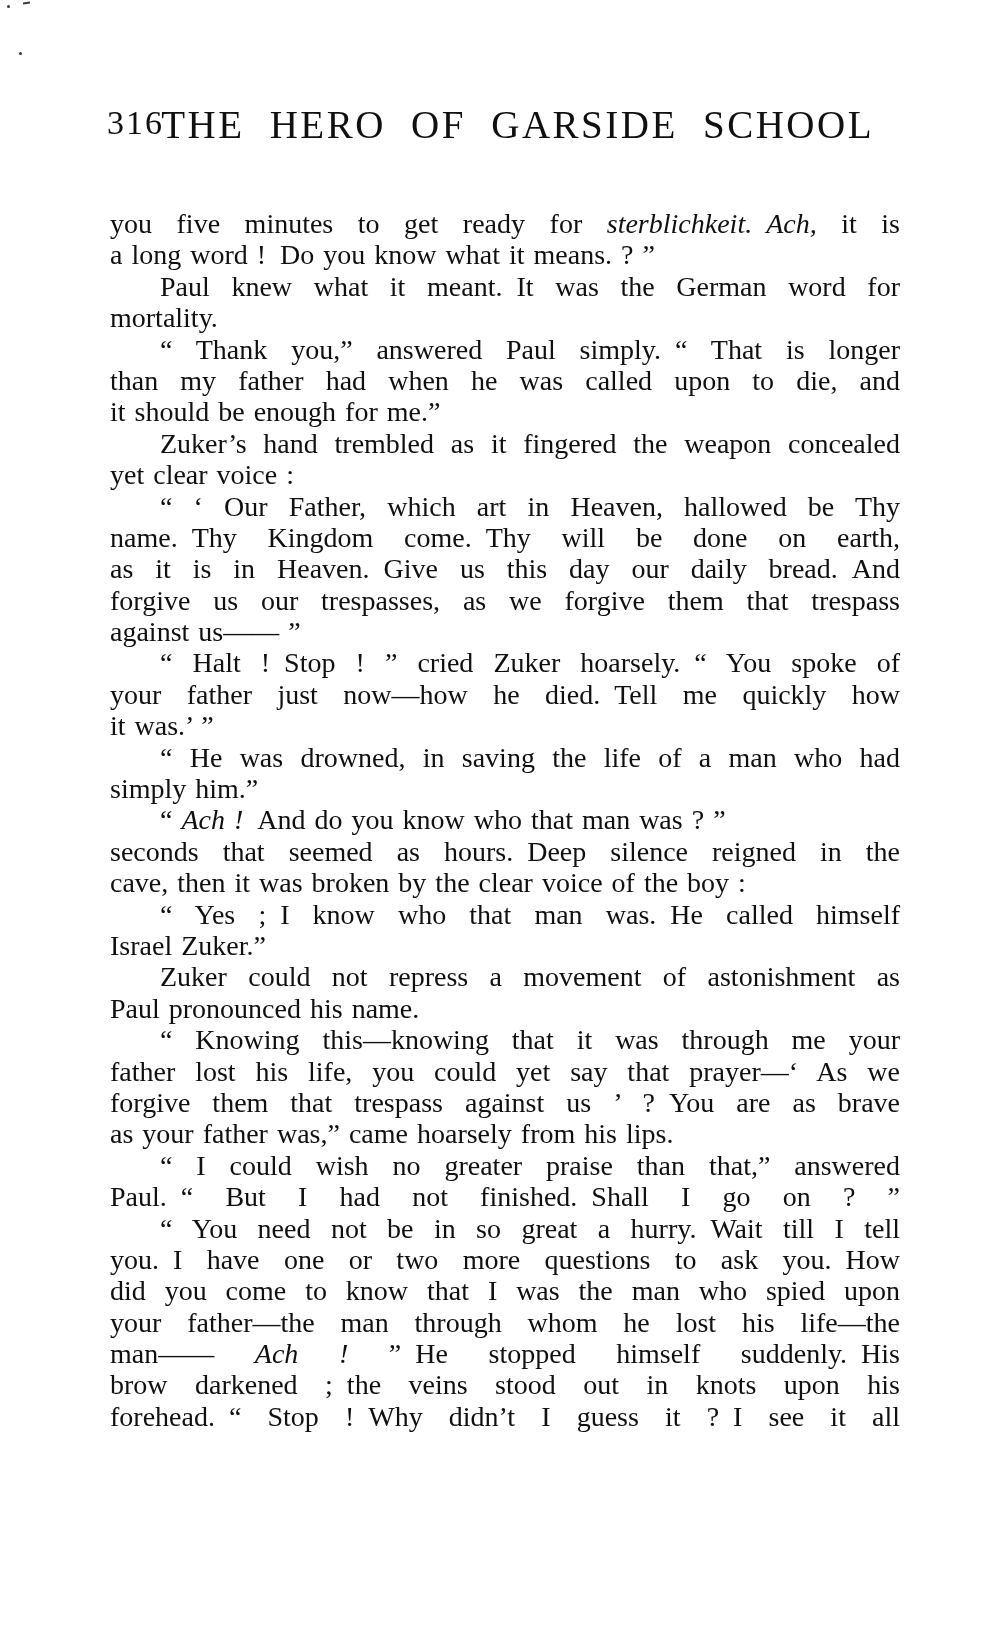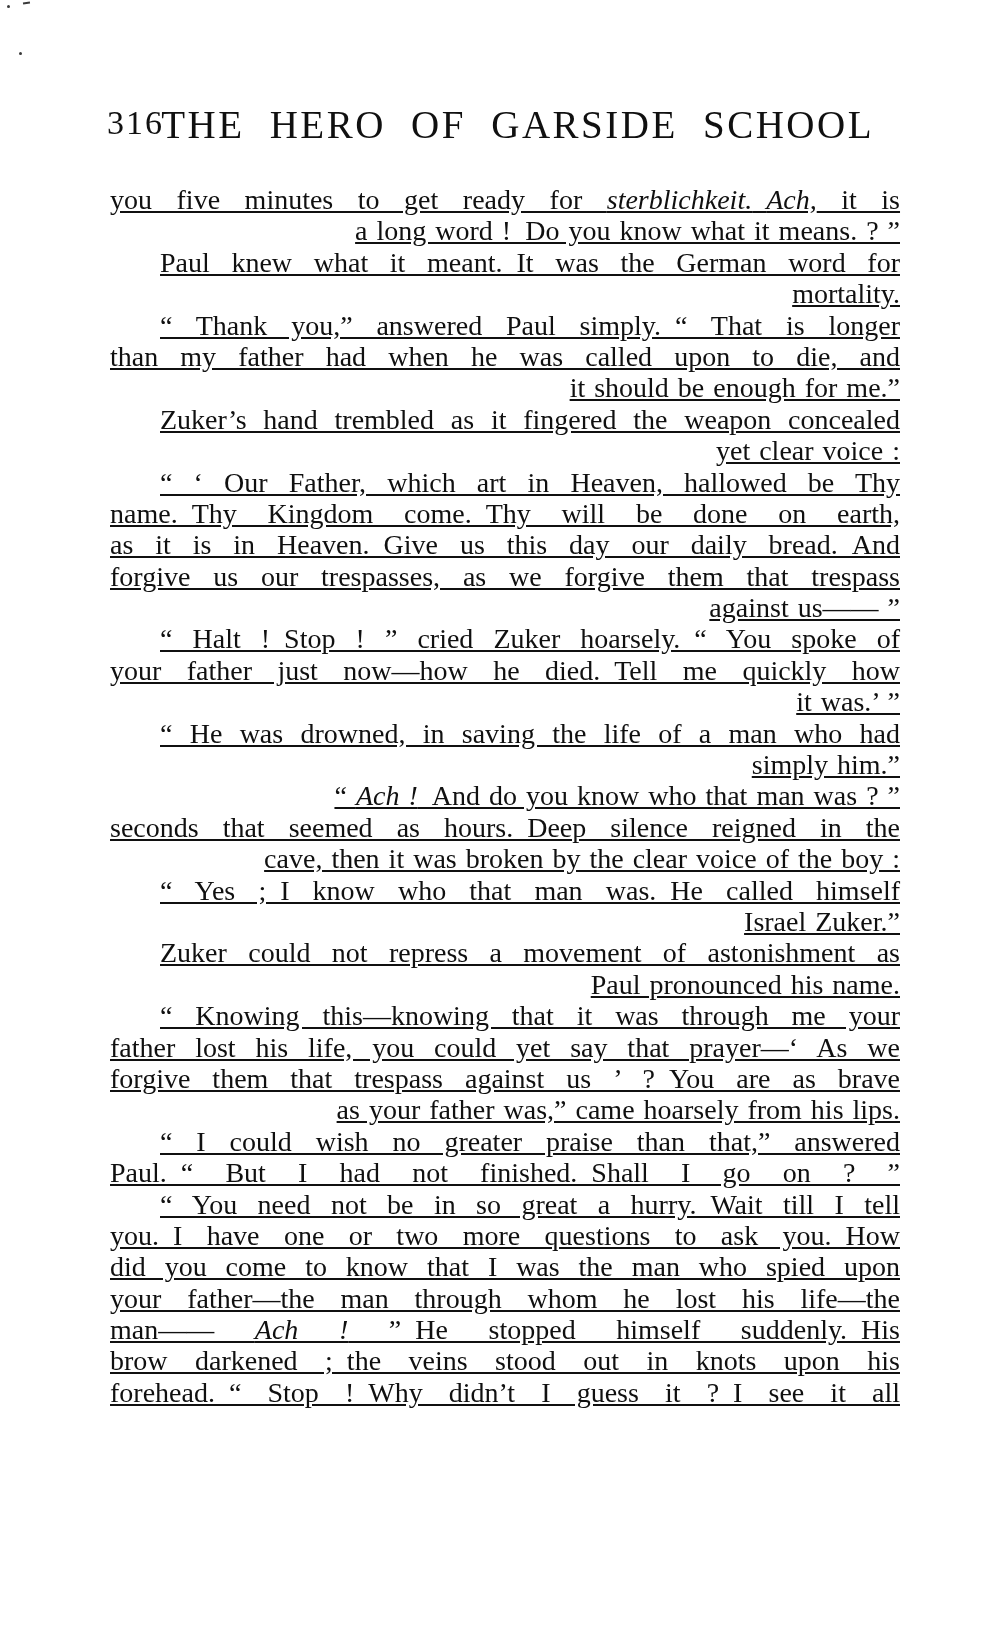--- a/index.html
+++ b/index.html
@@ -34,29 +34,28 @@
   }
   .running-title {
     text-align: right;
     font-size: 39px;
     letter-spacing: 2.5px;
     word-spacing: 13px;
     padding-right: 26px;
     white-space: nowrap;
   }
   .text-body {
-    margin-top: 44px;
-    text-decoration: underline;
+    margin-top: 68px;
   }
   .line {
     font-size: 28px;
     line-height: 31.4px;
     height: 31.4px;
     word-spacing: 2px;
-    text-align: right;
+    text-align: left;
     white-space: normal;
   }
   .line.j {
     text-align: justify;
     text-align-last: justify;
     text-justify: inter-word;
   }
   .line.in {
     text-indent: 50px;
   }

